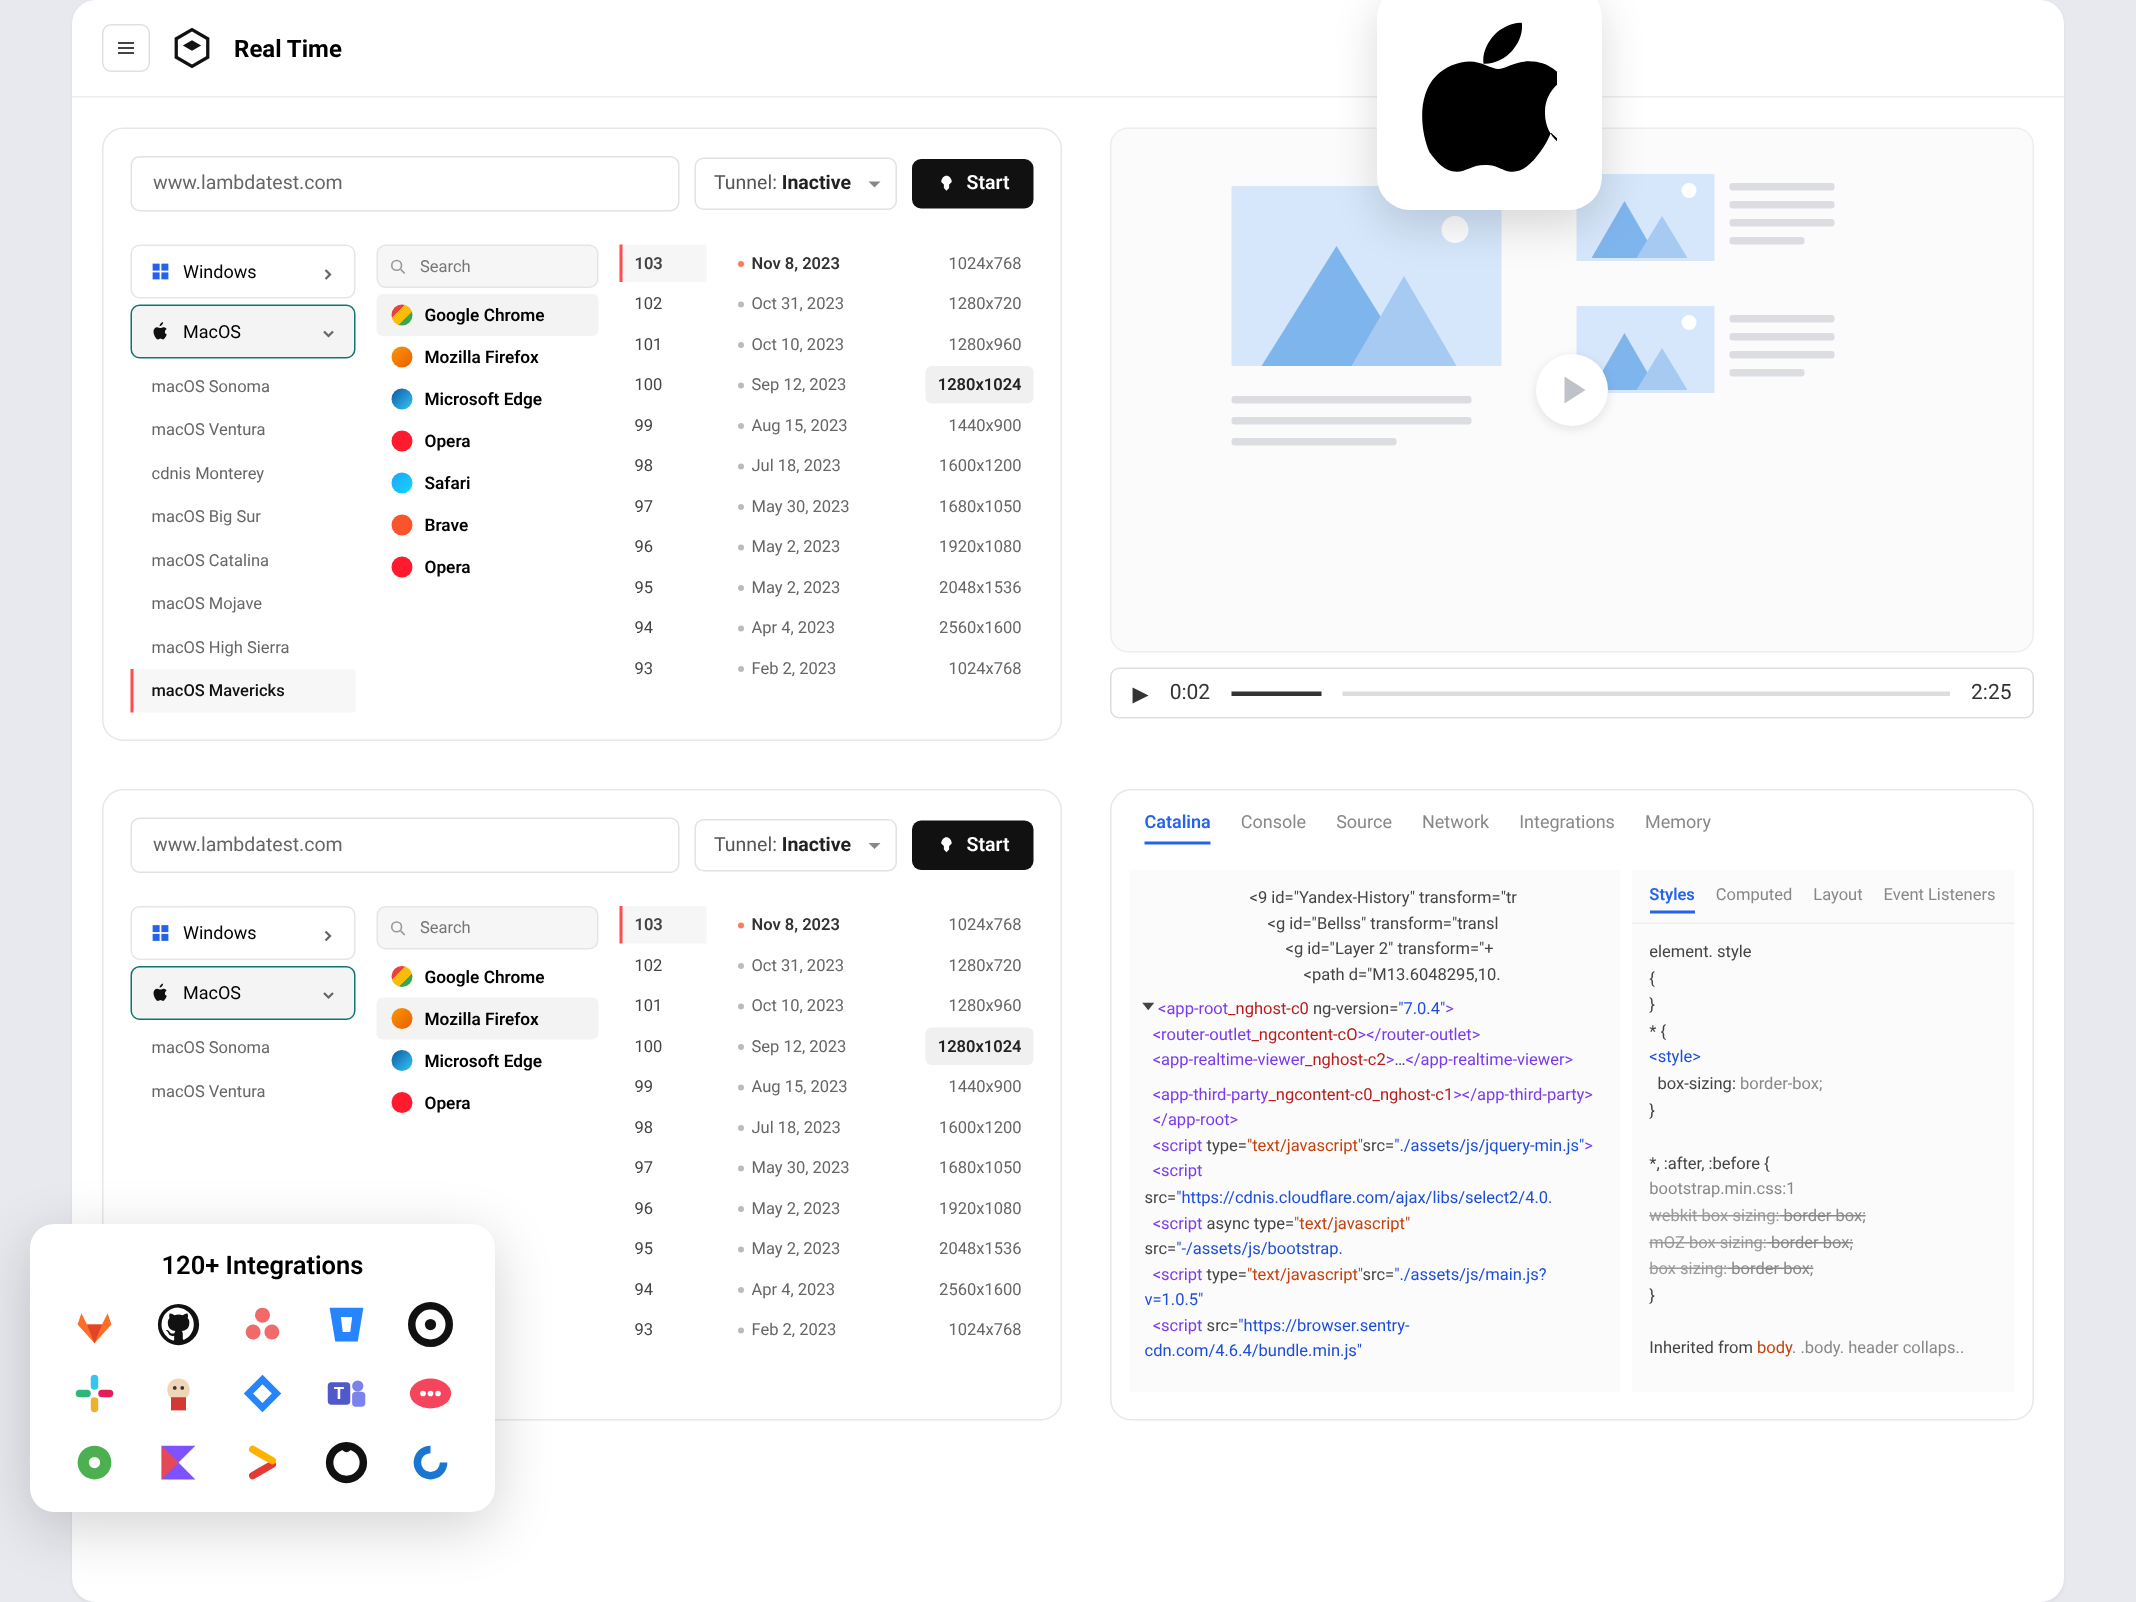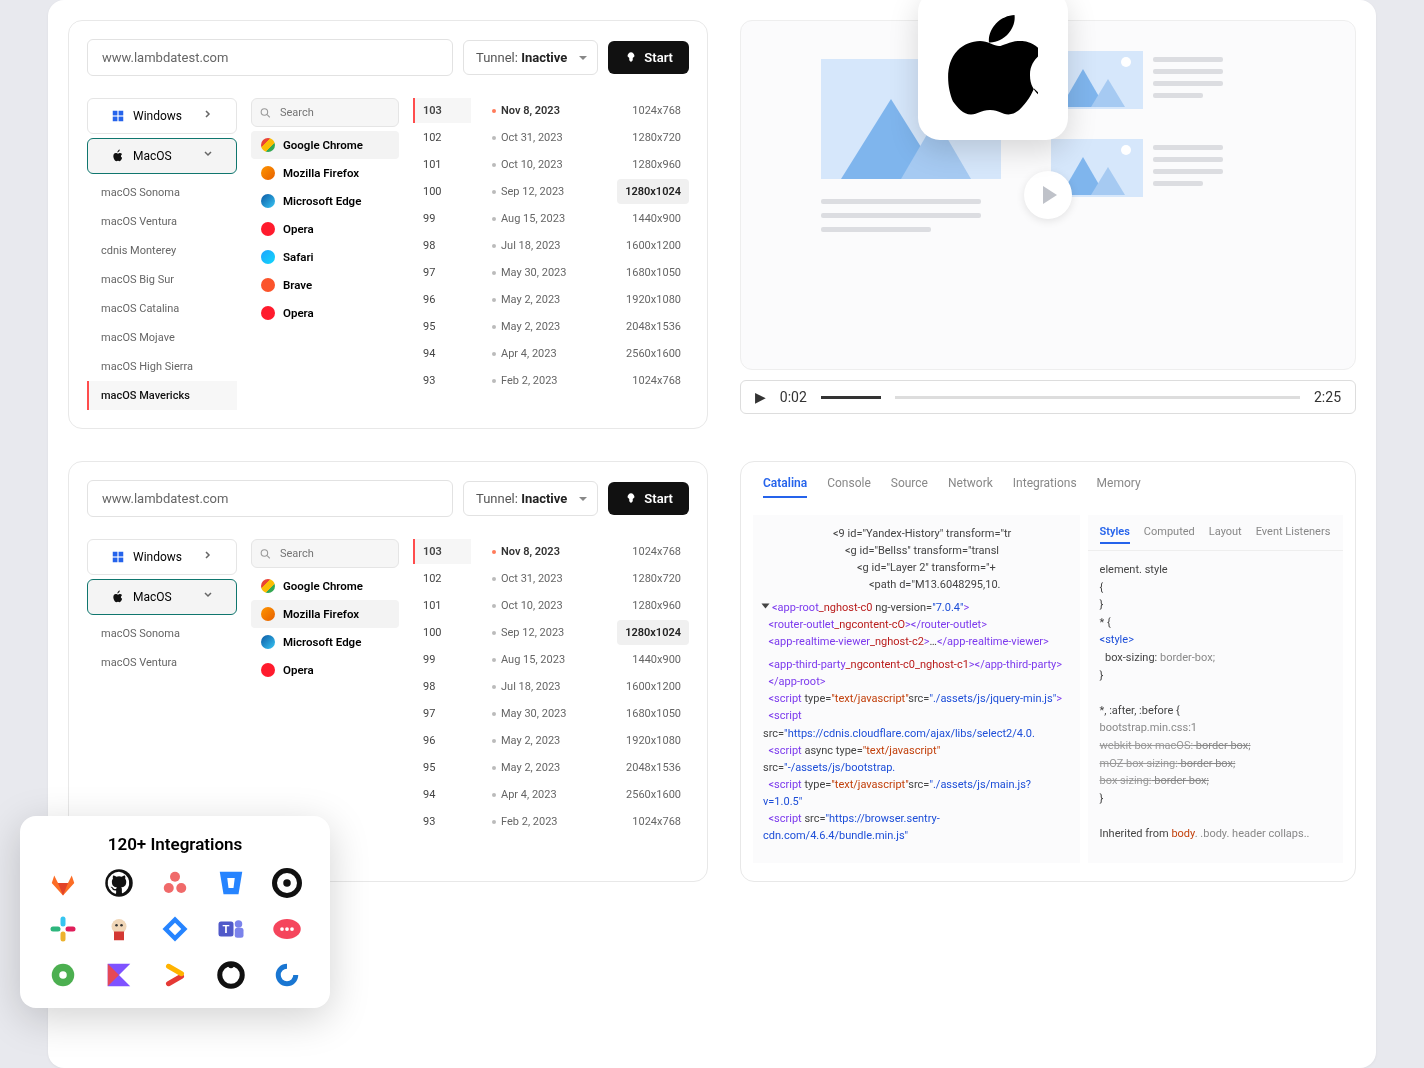--- a/index.html
+++ b/index.html
@@ -13,21 +13,21 @@
 .panels{position:relative;padding:20px;display:grid;grid-template-columns:1fr 1fr;grid-template-rows:auto auto;gap:32px}
 .panel-card{background:#fff;border:1px solid #e8e8e8;border-radius:14px;padding:18px;position:relative}
 .url-row{display:flex;gap:10px;align-items:center;margin-bottom:22px}
 .url-input{flex:1;border:1px solid #e2e2e2;border-radius:6px;padding:10px 14px;font-size:13px;color:#666}
 .tunnel-select{border:1px solid #e2e2e2;border-radius:6px;padding:9px 30px 9px 12px;font-size:13px;color:#555;position:relative;background:#fff;cursor:pointer}
 .tunnel-select::after{content:"";position:absolute;right:10px;top:50%;transform:translateY(-50%);border-left:4px solid transparent;border-right:4px solid transparent;border-top:4px solid #888}
 .start-btn{background:#111;color:#fff;border:none;border-radius:6px;padding:9px 16px;font-size:13px;font-weight:600;display:flex;align-items:center;gap:6px;cursor:pointer}
 .start-btn svg{width:14px;height:14px}
 .config-grid{display:flex;gap:14px}
 .os-col{width:150px;display:flex;flex-direction:column;gap:4px}
-.os-item{display:flex;align-items:flex-start;padding:10px 23px;border:1px solid transparent;border-radius:6px;font-size:12px;cursor:pointer;gap:8px}
+.os-item{display:flex;align-items:flex-end;padding:10px 12px;border:1px solid transparent;border-radius:6px;font-size:12px;cursor:pointer;gap:8px}
 .os-item.box{border:1px solid #e5e5e5}
 .os-item.selected{background:#f4f4f4;border:1px solid #0f766e}
 .os-item .chev{margin-left:auto;width:10px;height:10px}
 .sub-list{display:flex;flex-direction:column}
 .sub-item{padding:8px 12px;font-size:11px;color:#666;border-left:2px solid transparent;cursor:pointer}
 .sub-item.active{border-left:2px solid #ff4d4d;background:#f7f7f7;color:#111;font-weight:500}
 .browser-col,.ver-col,.date-col,.res-col{display:flex;flex-direction:column}
 .browser-col{width:148px}
 .search-wrap{position:relative;margin-bottom:4px}
 .search-wrap input{width:100%;border:1px solid #e5e5e5;background:#f6f6f6;border-radius:6px;padding:7px 10px 7px 28px;font-size:11px;color:#888}
@@ -83,20 +83,34 @@
 .int-icon{width:30px;height:30px;display:flex;align-items:center;justify-content:center}
 .dom-pane .block{margin-bottom:6px}
 .dom-pane .indent1{padding-left:70px}
 .dom-pane .indent0{padding-left:0}
 </style>
 </head>
 <body>
 
 <div class="main-window">
 
+  <div class="topbar">
+    <div class="hamburger">
+      <svg viewBox="0 0 24 24" fill="none" stroke="#444" stroke-width="2">
+          <line x1="4" y1="7" x2="20" y2="7"></line>
+          <line x1="4" y1="12" x2="20" y2="12"></line>
+          <line x1="4" y1="17" x2="20" y2="17"></line>
+        </svg>
+    </div>
+    <svg class="logo" viewBox="0 0 32 32">
+        <path d="M16 2 L28 9 L28 23 L16 30 L4 23 L4 9 Z" fill="none" stroke="#111" stroke-width="2.5"></path>
+        <path d="M16 10 L23 14 L16 18 L9 14 Z" fill="#111"></path>
+      </svg>
+    <div class="app-title">Real Time</div>
+  </div>
 
   <div class="panels">
 
     <div class="panel-card" id="panelA">
     <div class="url-row">
       <div class="url-input">www.lambdatest.com</div>
       <div class="tunnel-select">Tunnel: <b style="color:#222">Inactive</b></div>
       <button class="start-btn">
             <svg viewBox="0 0 24 24">
               <path fill="#fff" d="M12 2c3 0 6 3 6 7l-3 3v4l-3 3-3-3v-4L6 9c0-4 3-7 6-7z"></path>
@@ -399,21 +413,21 @@
             <div>element. style</div>
             <div>{</div>
             <div>}</div>
             <div>* {</div>
             <div class="tag-blue">&lt;style&gt;</div>
             <div>&nbsp;&nbsp;<span>box-sizing:</span><span class="gray"> border-box;</span></div>
             <div>}</div>
             <br>
             <div>*, :after, :before {</div>
             <div class="gray">bootstrap.min.css:1</div>
-            <div><span class="strike">webkit box macOS:</span><span class="strike gray"> border box;</span></div>
+            <div><span class="strike">webkit box sizing:</span><span class="strike gray"> border box;</span></div>
             <div><span class="strike">mOZ box sizing:</span><span class="strike gray"> border box;</span></div>
             <div><span class="strike">box sizing:</span><span class="strike gray"> border box;</span></div>
             <div>}</div>
             <br>
             <div><span>Inherited from </span><span class="tag-orange">body</span><span class="gray">. .body. header collaps..</span></div>
           </div>
         </div>
       </div>
     </div>
 

